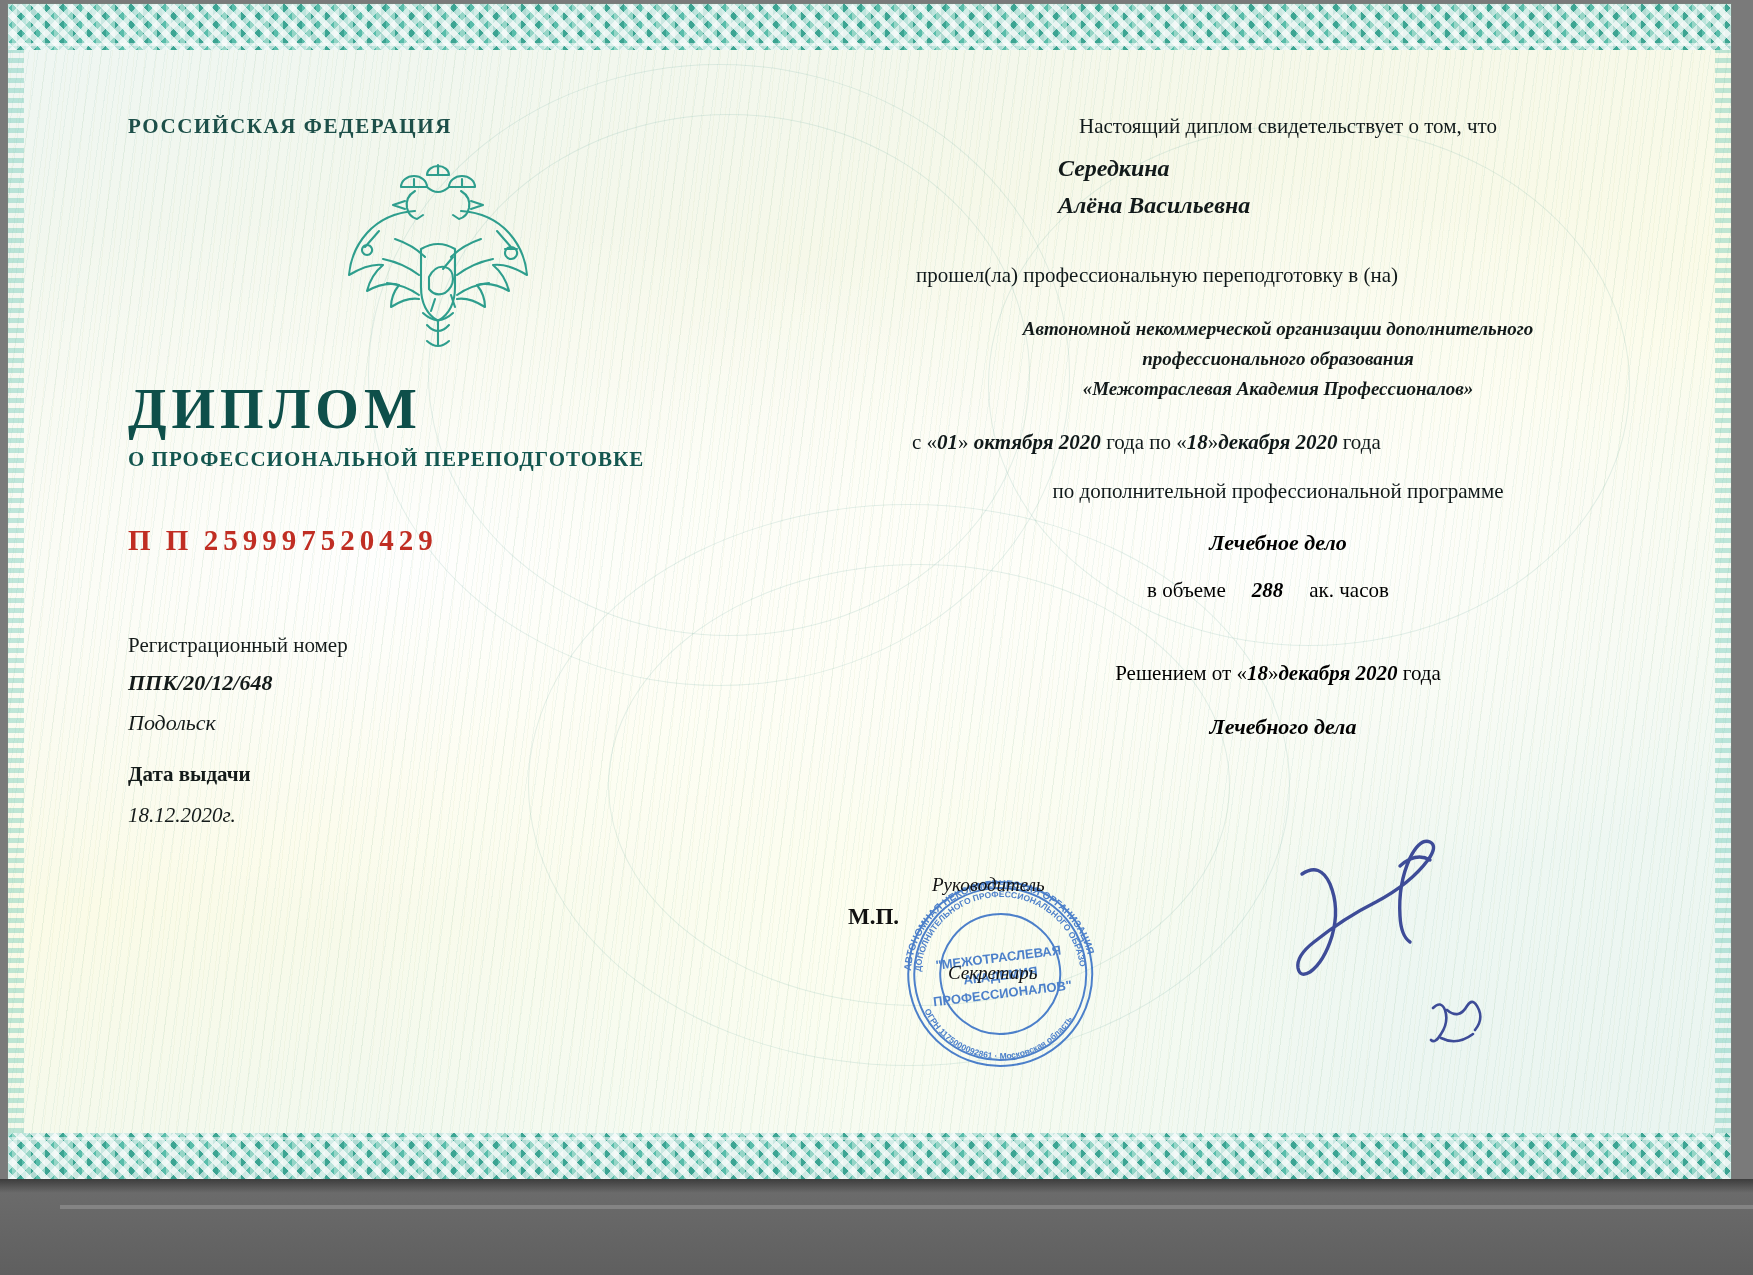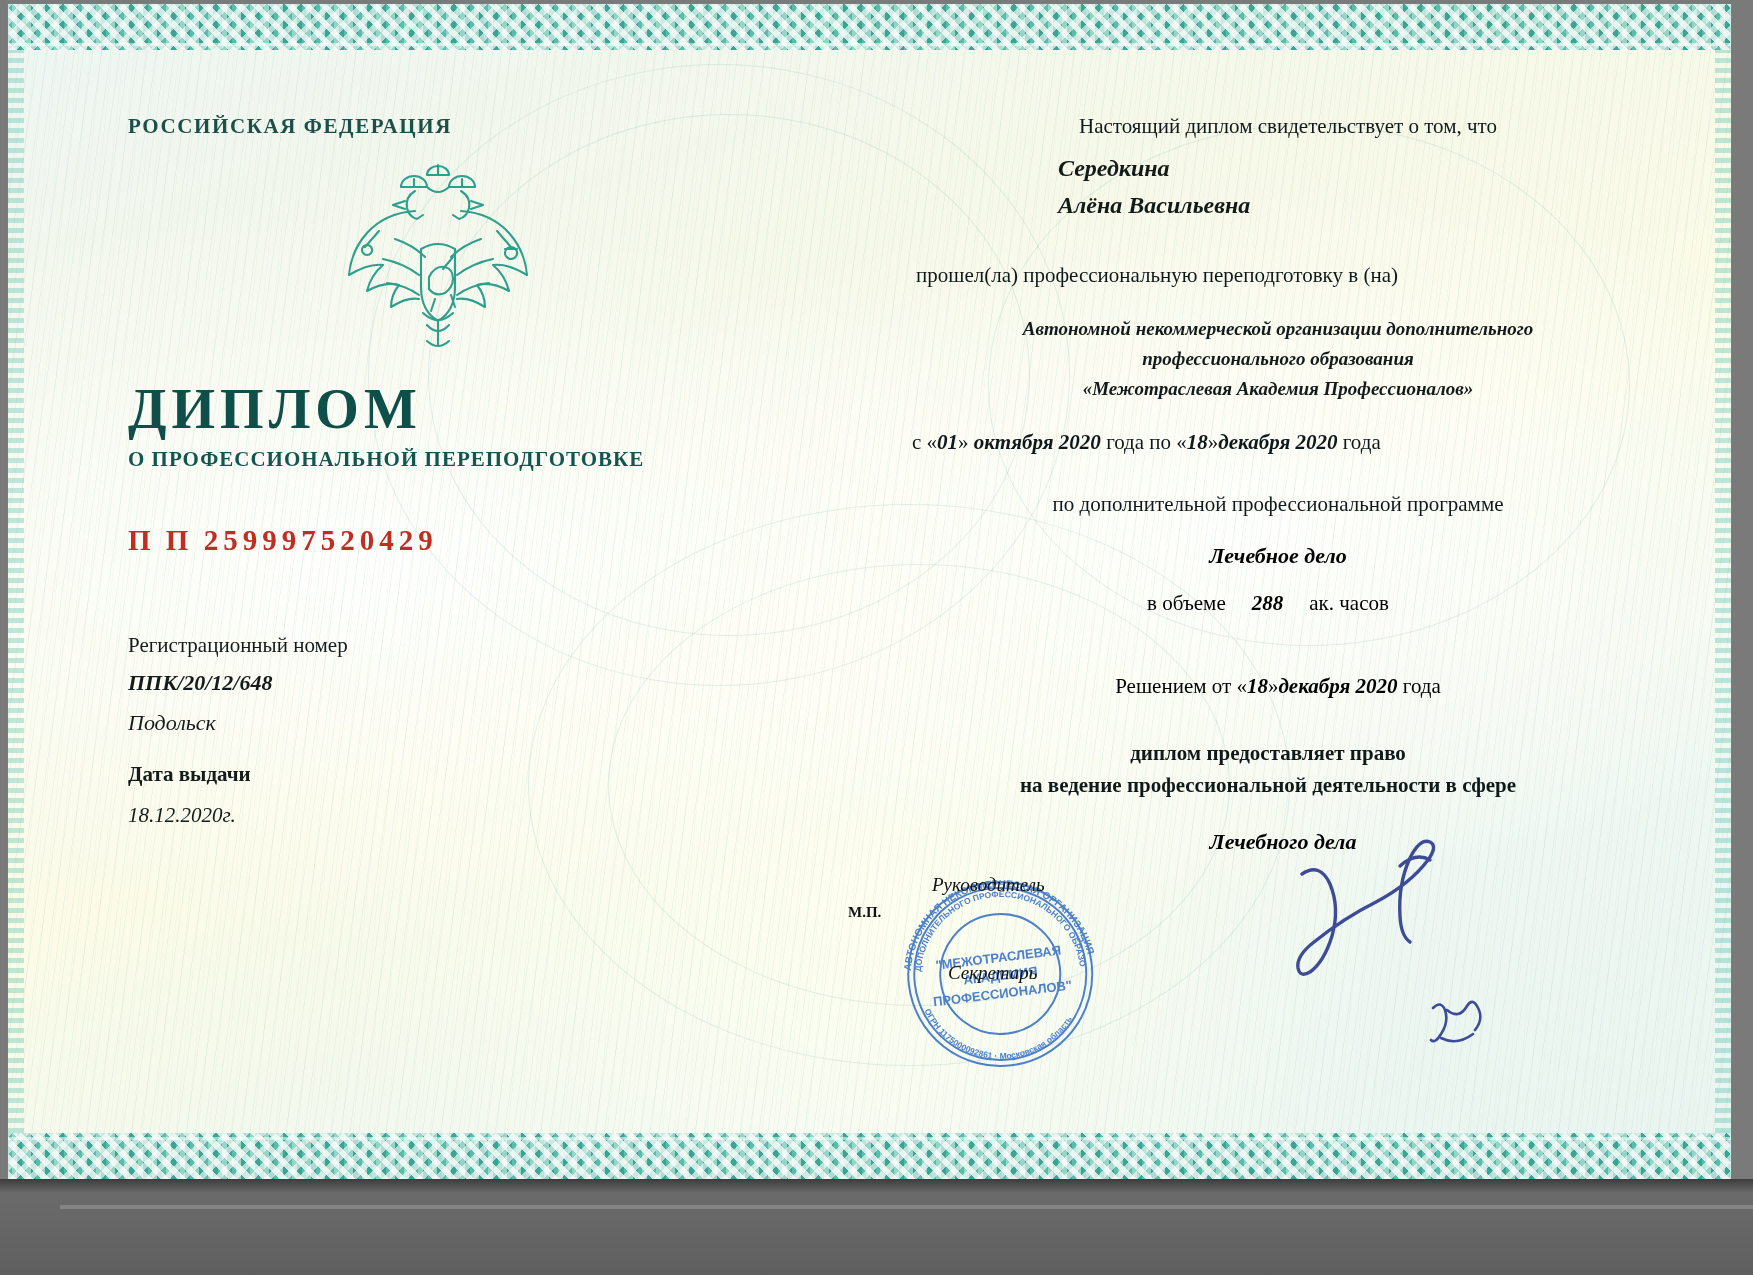--- a/index.html
+++ b/index.html
@@ -134,21 +134,21 @@
   .decision .hand{font-style:italic;font-weight:bold;}
 
   .grants{font-size:21px;font-weight:bold;line-height:32px;color:#10191a;}
   .sphere{font-style:italic;font-weight:bold;font-size:22px;}
 
   
   .sig-area{position:absolute;left:880px;top:880px;width:740px;height:230px;}
   .sig-label{position:absolute;font-style:italic;font-size:19px;color:#111;}
   .sig-head{left:44px;top:-10px;}
   .sig-sec{left:60px;top:78px;}
-  .mp{position:absolute;left:-40px;top:20px;font-weight:bold;font-size:15px;color:#111;}
+  .mp{position:absolute;left:-40px;top:20px;font-weight:bold;font-size:23px;color:#111;}
 
   
   .stamp{
     position:absolute;left:882px;top:868px;width:220px;height:200px;
     transform:rotate(-7deg);
     opacity:.85;
   }
 
   
   .signature{position:absolute;left:1270px;top:810px;width:220px;height:190px;opacity:.9;}
@@ -256,36 +256,32 @@
       <div style="margin-top:26px;text-align:center;margin-left:40px;">
         <div class="org-line">Автономной некоммерческой организации дополнительного</div>
         <div class="org-line">профессионального образования</div>
         <div class="org-line">«Межотраслевая Академия Профессионалов»</div>
       </div>
 
       <div class="period" style="margin-top:26px;margin-left:24px;">
         <span>с «</span><span class="hand">01</span><span>» </span><span class="hand">октября 2020</span><span> года по «</span><span class="hand">18</span><span>»</span><span class="hand">декабря 2020</span><span> года</span>
       </div>
 
-      <div class="r-line r-center" style="margin-top:37px;margin-left:40px;">по дополнительной профессиональной программе</div>
+      <div class="r-line r-center" style="margin-top:24px;margin-left:40px;">по дополнительной профессиональной программе</div>
 
       <div class="program-name r-center" style="margin-top:26px;margin-left:40px;">Лечебное дело</div>
 
       <div class="volume r-center" style="margin-top:22px;margin-left:20px;">
         <span>в объеме</span><span class="num">288</span><span>ак. часов</span>
       </div>
 
       <div class="decision r-center" style="margin-top:58px;margin-left:40px;">
         <span>Решением от «</span><span class="hand">18</span><span>»</span><span class="hand">декабря 2020</span><span> года</span>
       </div>
 
-      <div class="grants r-center" style="margin-top:38px;margin-left:20px;">
-        <div>диплом предоставляет право</div>
-        <div>на ведение профессиональной деятельности в сфере</div>
-      </div>
 
       <div class="sphere r-center" style="margin-top:28px;margin-left:50px;">Лечебного дела</div>
     </div>
 
     <div class="stamp">
       <svg viewBox="0 0 220 200" width="220" height="200" aria-hidden="true">
         <defs>
           <path id="arcTop" d="M20 105 a90 90 0 0 1 180 0"></path>
           <path id="arcTop2" d="M30 105 a80 80 0 0 1 160 0"></path>
           <path id="arcBot" d="M26 103 a84 84 0 0 0 168 0"></path>

